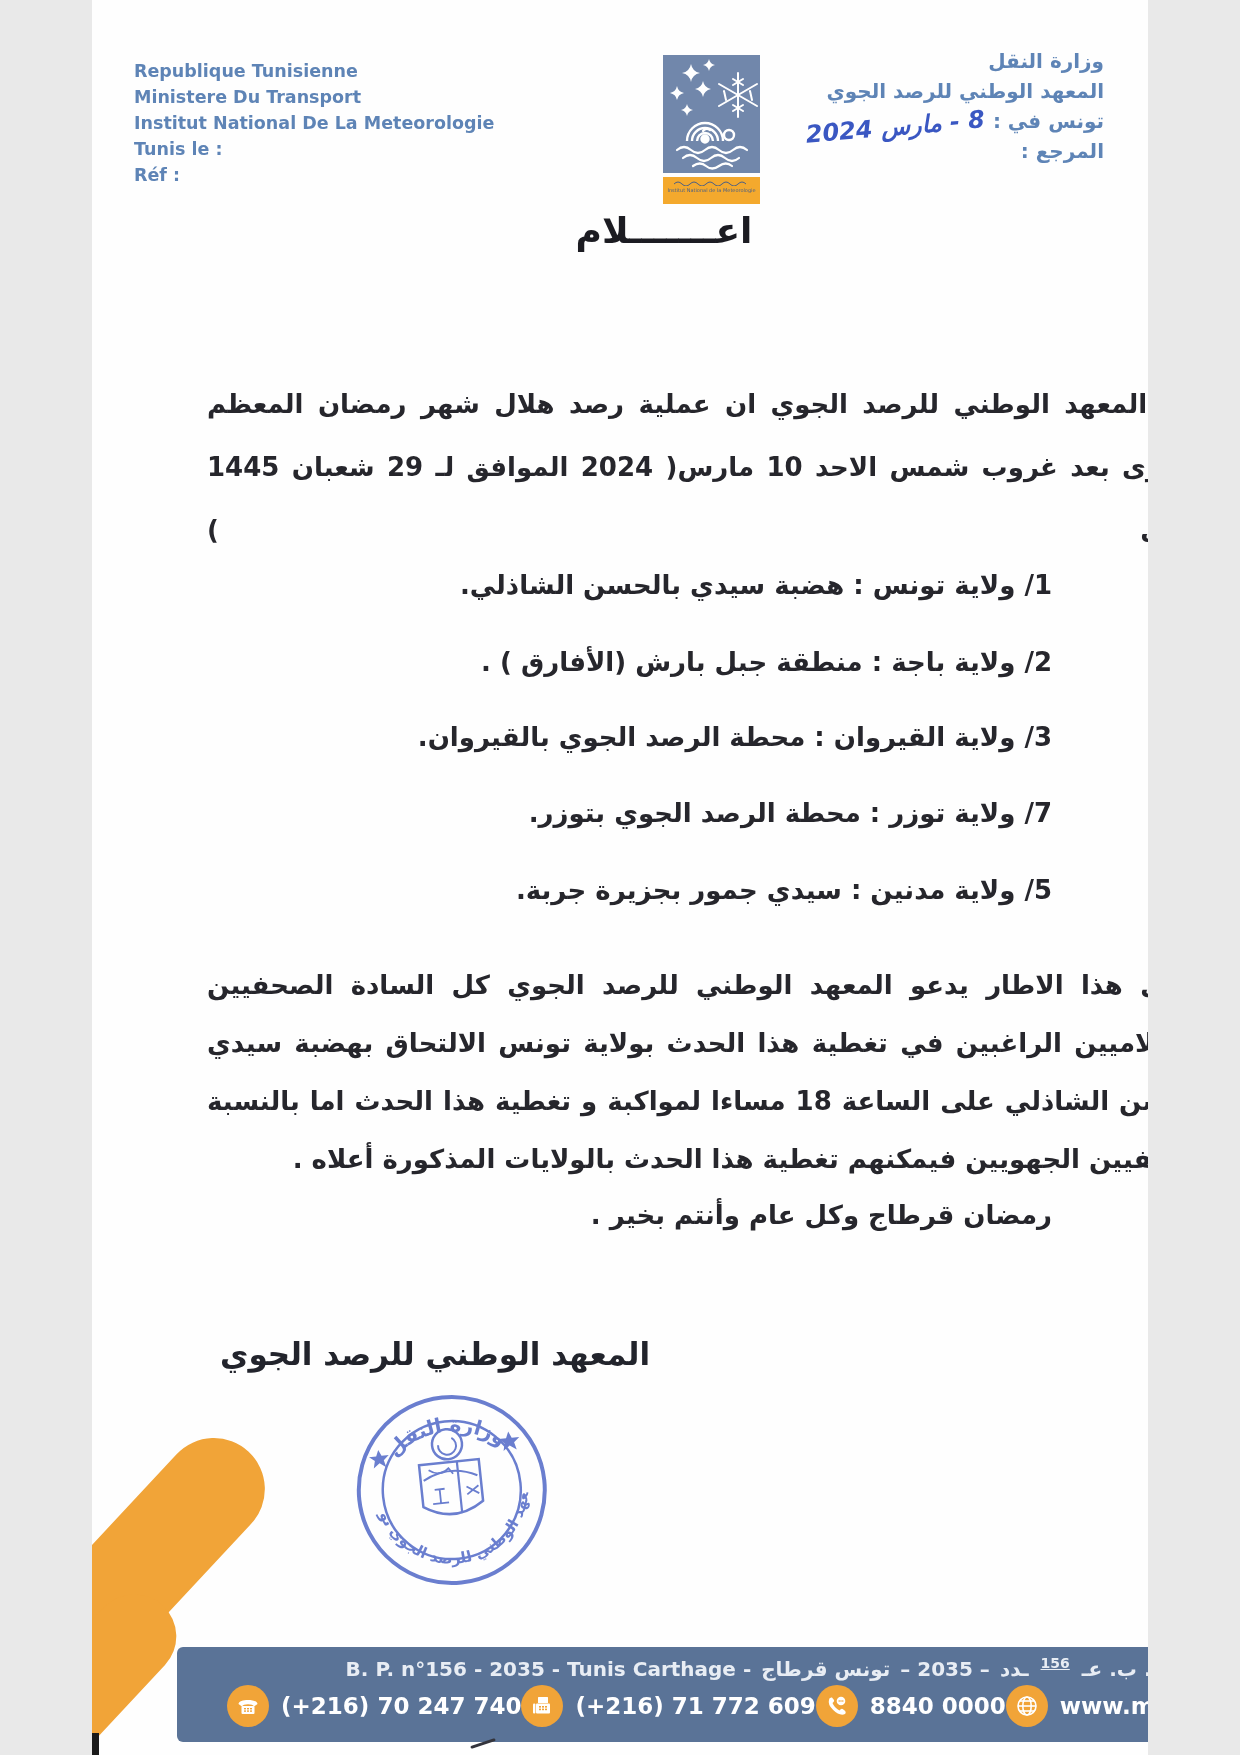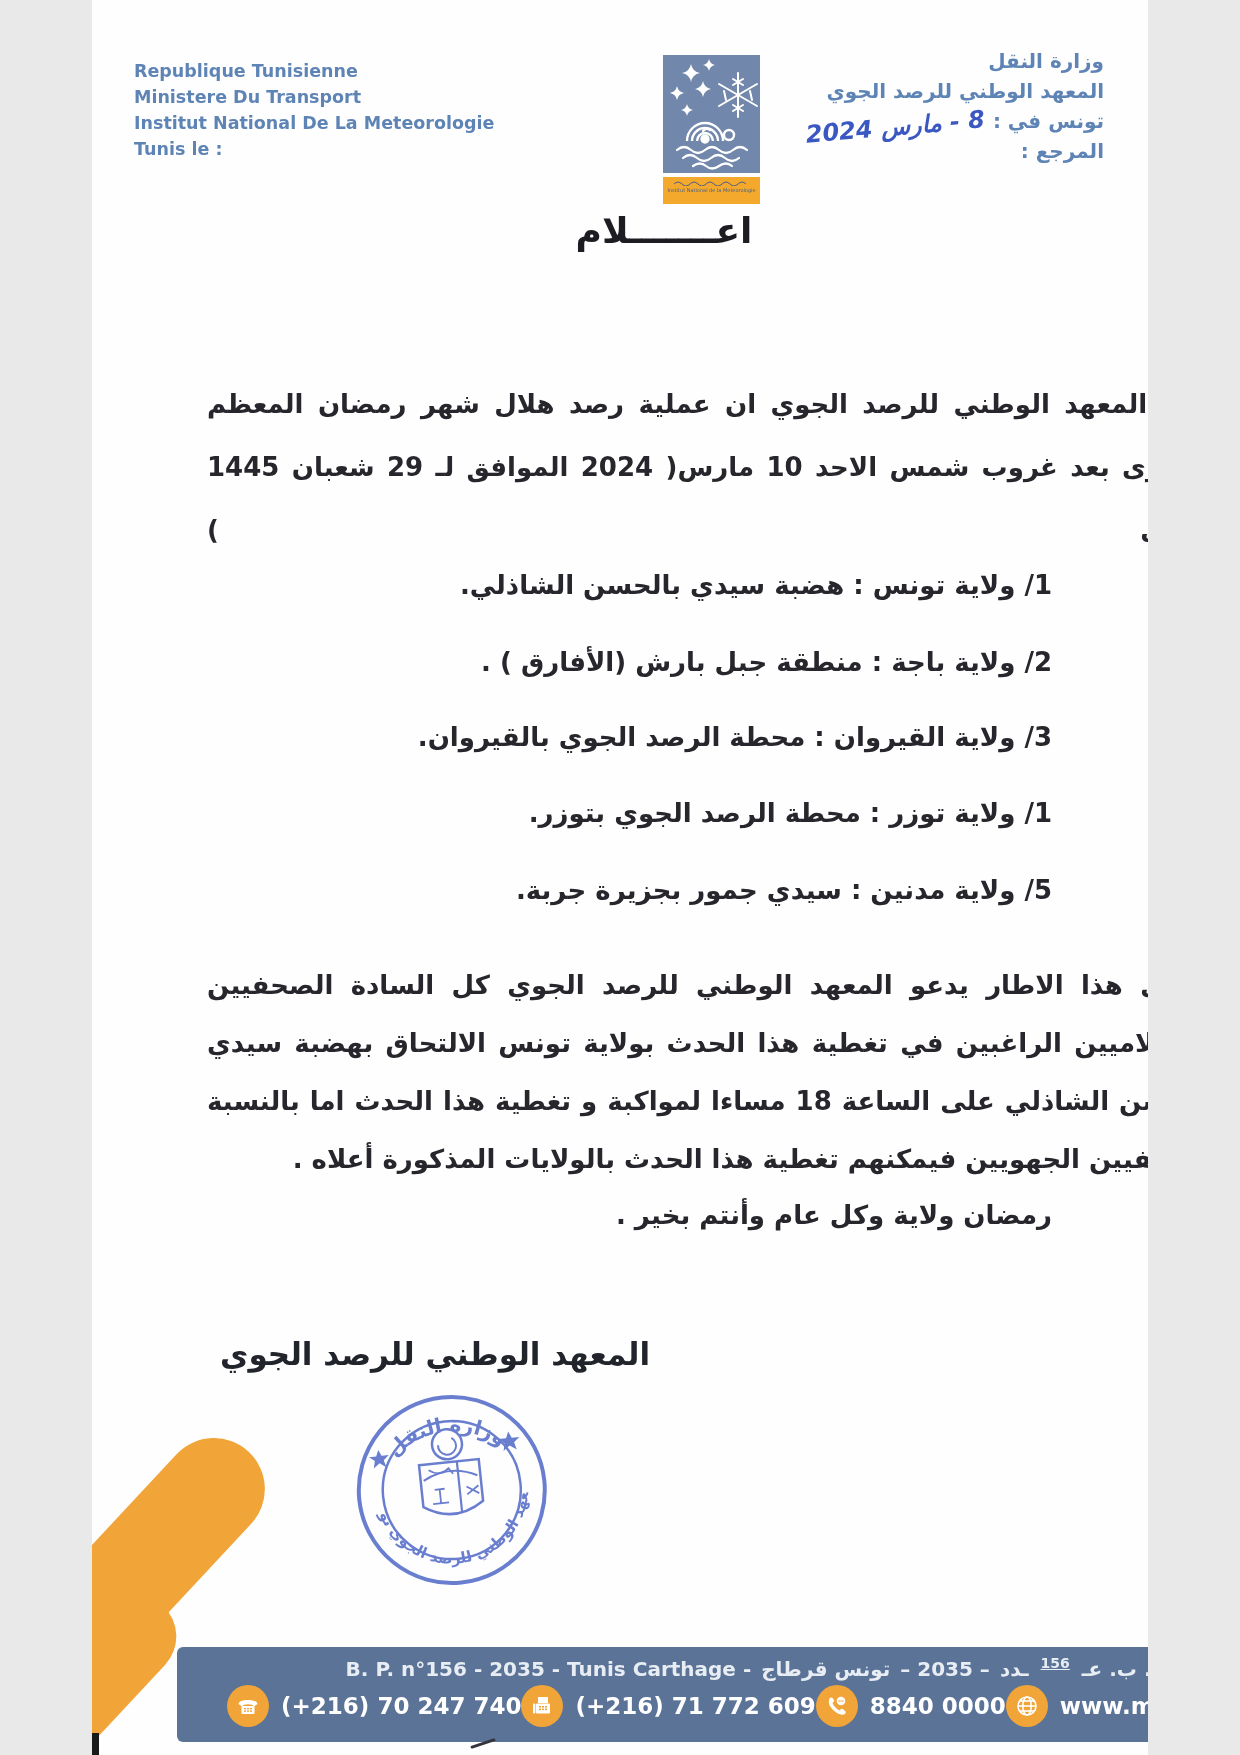--- a/index.html
+++ b/index.html
@@ -83,20 +83,21 @@
 </head>
 <body>
 
 <div class="page">
 
   <div class="hdr-left">
     <div>Republique Tunisienne</div>
     <div>Ministere Du Transport</div>
     <div>Institut National De La Meteorologie</div>
     <div>Tunis le :</div>
+    <div>Réf :</div>
   </div>
 
   <div class="logo">
     <svg width="97" height="118" viewBox="0 0 97 118">
       <rect x="0" y="0" width="97" height="118" fill="#7187ab"></rect>
       <g fill="#ffffff">
         <path transform="translate(28,18)" d="M0,-9 Q1.4,-1.4 9,0 Q1.4,1.4 0,9 Q-1.4,1.4 -9,0 Q-1.4,-1.4 0,-9 Z"></path>
         <path transform="translate(46,10)" d="M0,-6 Q1,-1 6,0 Q1,1 0,6 Q-1,1 -6,0 Q-1,-1 0,-6 Z"></path>
         <path transform="translate(14,38)" d="M0,-7 Q1.2,-1.2 7,0 Q1.2,1.2 0,7 Q-1.2,1.2 -7,0 Q-1.2,-1.2 0,-7 Z"></path>
         <path transform="translate(40,34)" d="M0,-8 Q1.3,-1.3 8,0 Q1.3,1.3 0,8 Q-1.3,1.3 -8,0 Q-1.3,-1.3 0,-8 Z"></path>
@@ -152,31 +153,31 @@
 
   <div class="body-text">
     <div class="p1">
       <div class="jline">يعلم المعهد الوطني للرصد الجوي ان عملية رصد هلال شهر رمضان المعظم</div>
       <div class="jline">ستجرى بعد غروب شمس الاحد 10 مارس( 2024 الموافق لـ 29 شعبان 1445 هجري )</div>
     </div>
 
     <div class="list-item" style="top:570px">1/ ولاية تونس : هضبة سيدي بالحسن الشاذلي.</div>
     <div class="list-item" style="top:647px">2/ ولاية باجة : منطقة جبل بارش (الأفارق ) .</div>
     <div class="list-item" style="top:722px">3/ ولاية القيروان : محطة الرصد الجوي بالقيروان.</div>
-    <div class="list-item" style="top:798px">1/ ولاية توزر : محطة الرصد الجوي بتوزر.</div>
+    <div class="list-item" style="top:798px">7/ ولاية توزر : محطة الرصد الجوي بتوزر.</div>
     <div class="list-item" style="top:875px">5/ ولاية مدنين : سيدي جمور بجزيرة جربة.</div>
 
     <div class="p2">
       <div class="jline">و في هذا الاطار يدعو المعهد الوطني للرصد الجوي كل السادة الصحفيين</div>
       <div class="jline">والإعلاميين الراغبين في تغطية هذا الحدث بولاية تونس الالتحاق بهضبة سيدي</div>
       <div class="jline">بالحسن الشاذلي على الساعة 18 مساءا لمواكبة و تغطية هذا الحدث اما بالنسبة</div>
       <div class="rline">للصحفيين الجهويين فيمكنهم تغطية هذا الحدث بالولايات المذكورة أعلاه .</div>
     </div>
 
-    <div class="closing">رمضان ولاية وكل عام وأنتم بخير .</div>
+    <div class="closing">رمضان قرطاج وكل عام وأنتم بخير .</div>
   </div>
 
   <div class="signature">المعهد الوطني للرصد الجوي</div>
 
   <div class="stamp">
     <svg width="216" height="200" viewBox="0 0 210 200">
       <g stroke="#4a63c5" fill="none">
         <circle cx="105" cy="98" r="93" stroke-width="4"></circle>
         <circle cx="105" cy="98" r="69" stroke-width="2.5"></circle>
 

